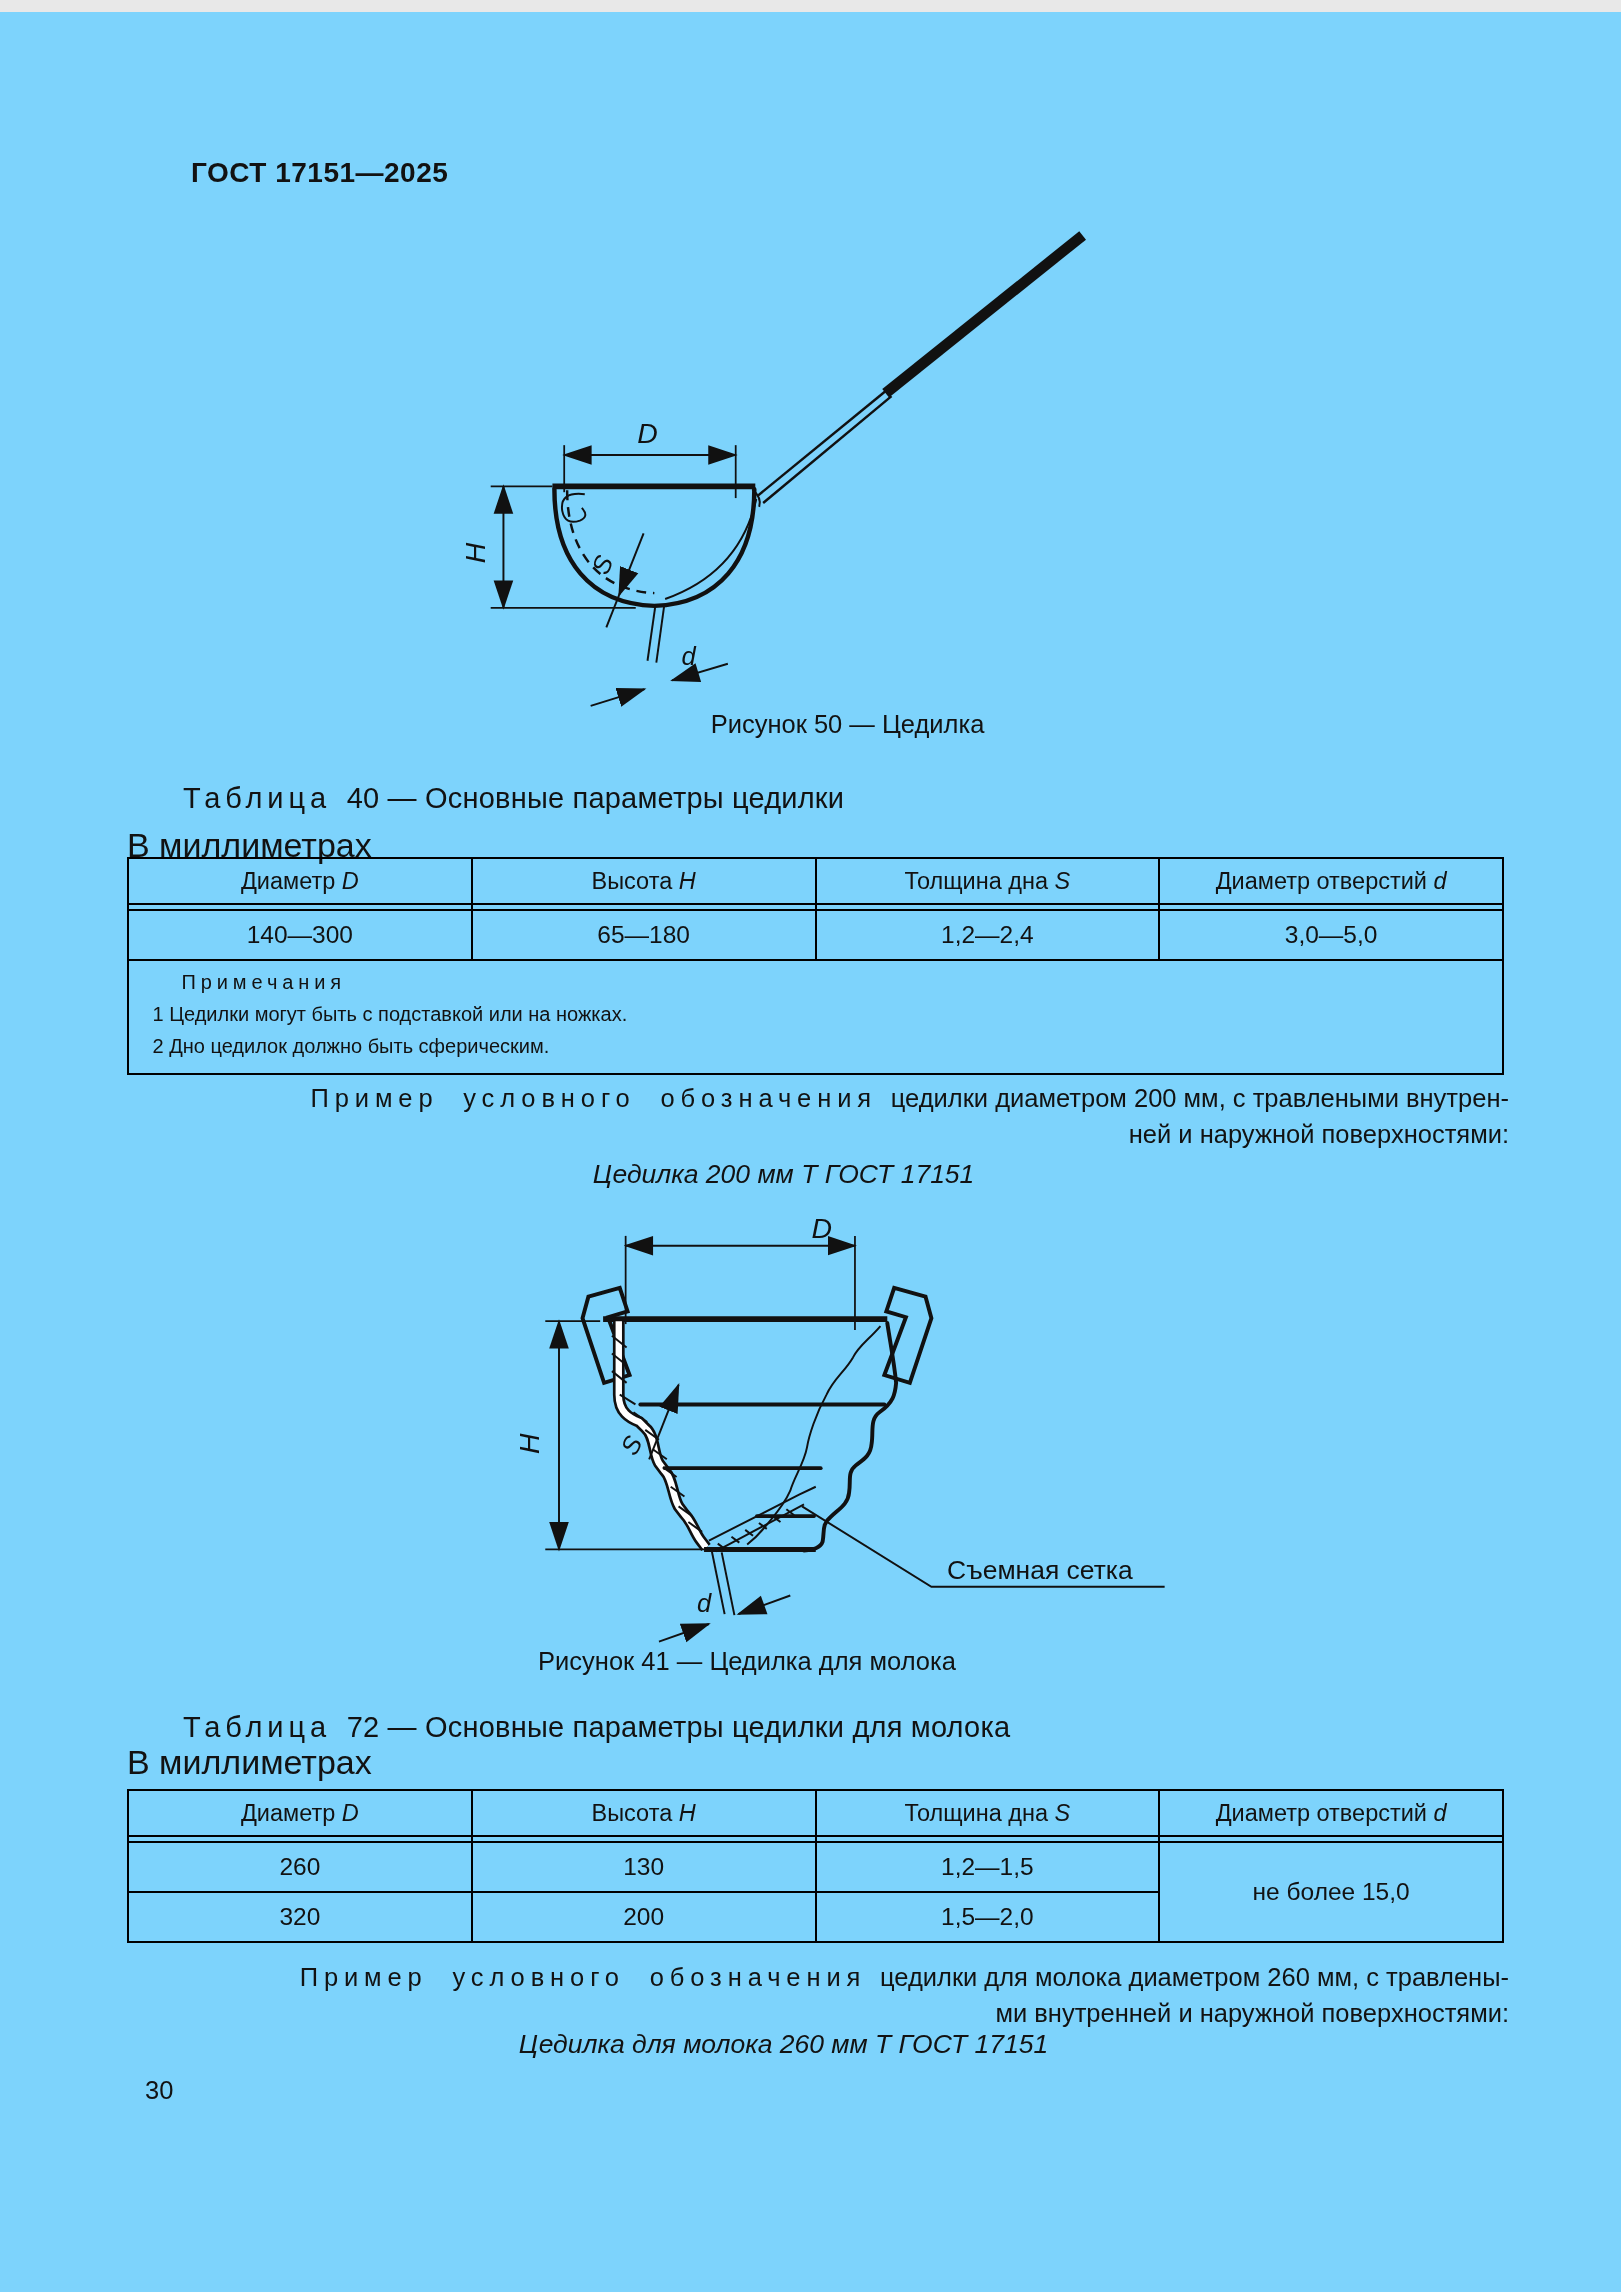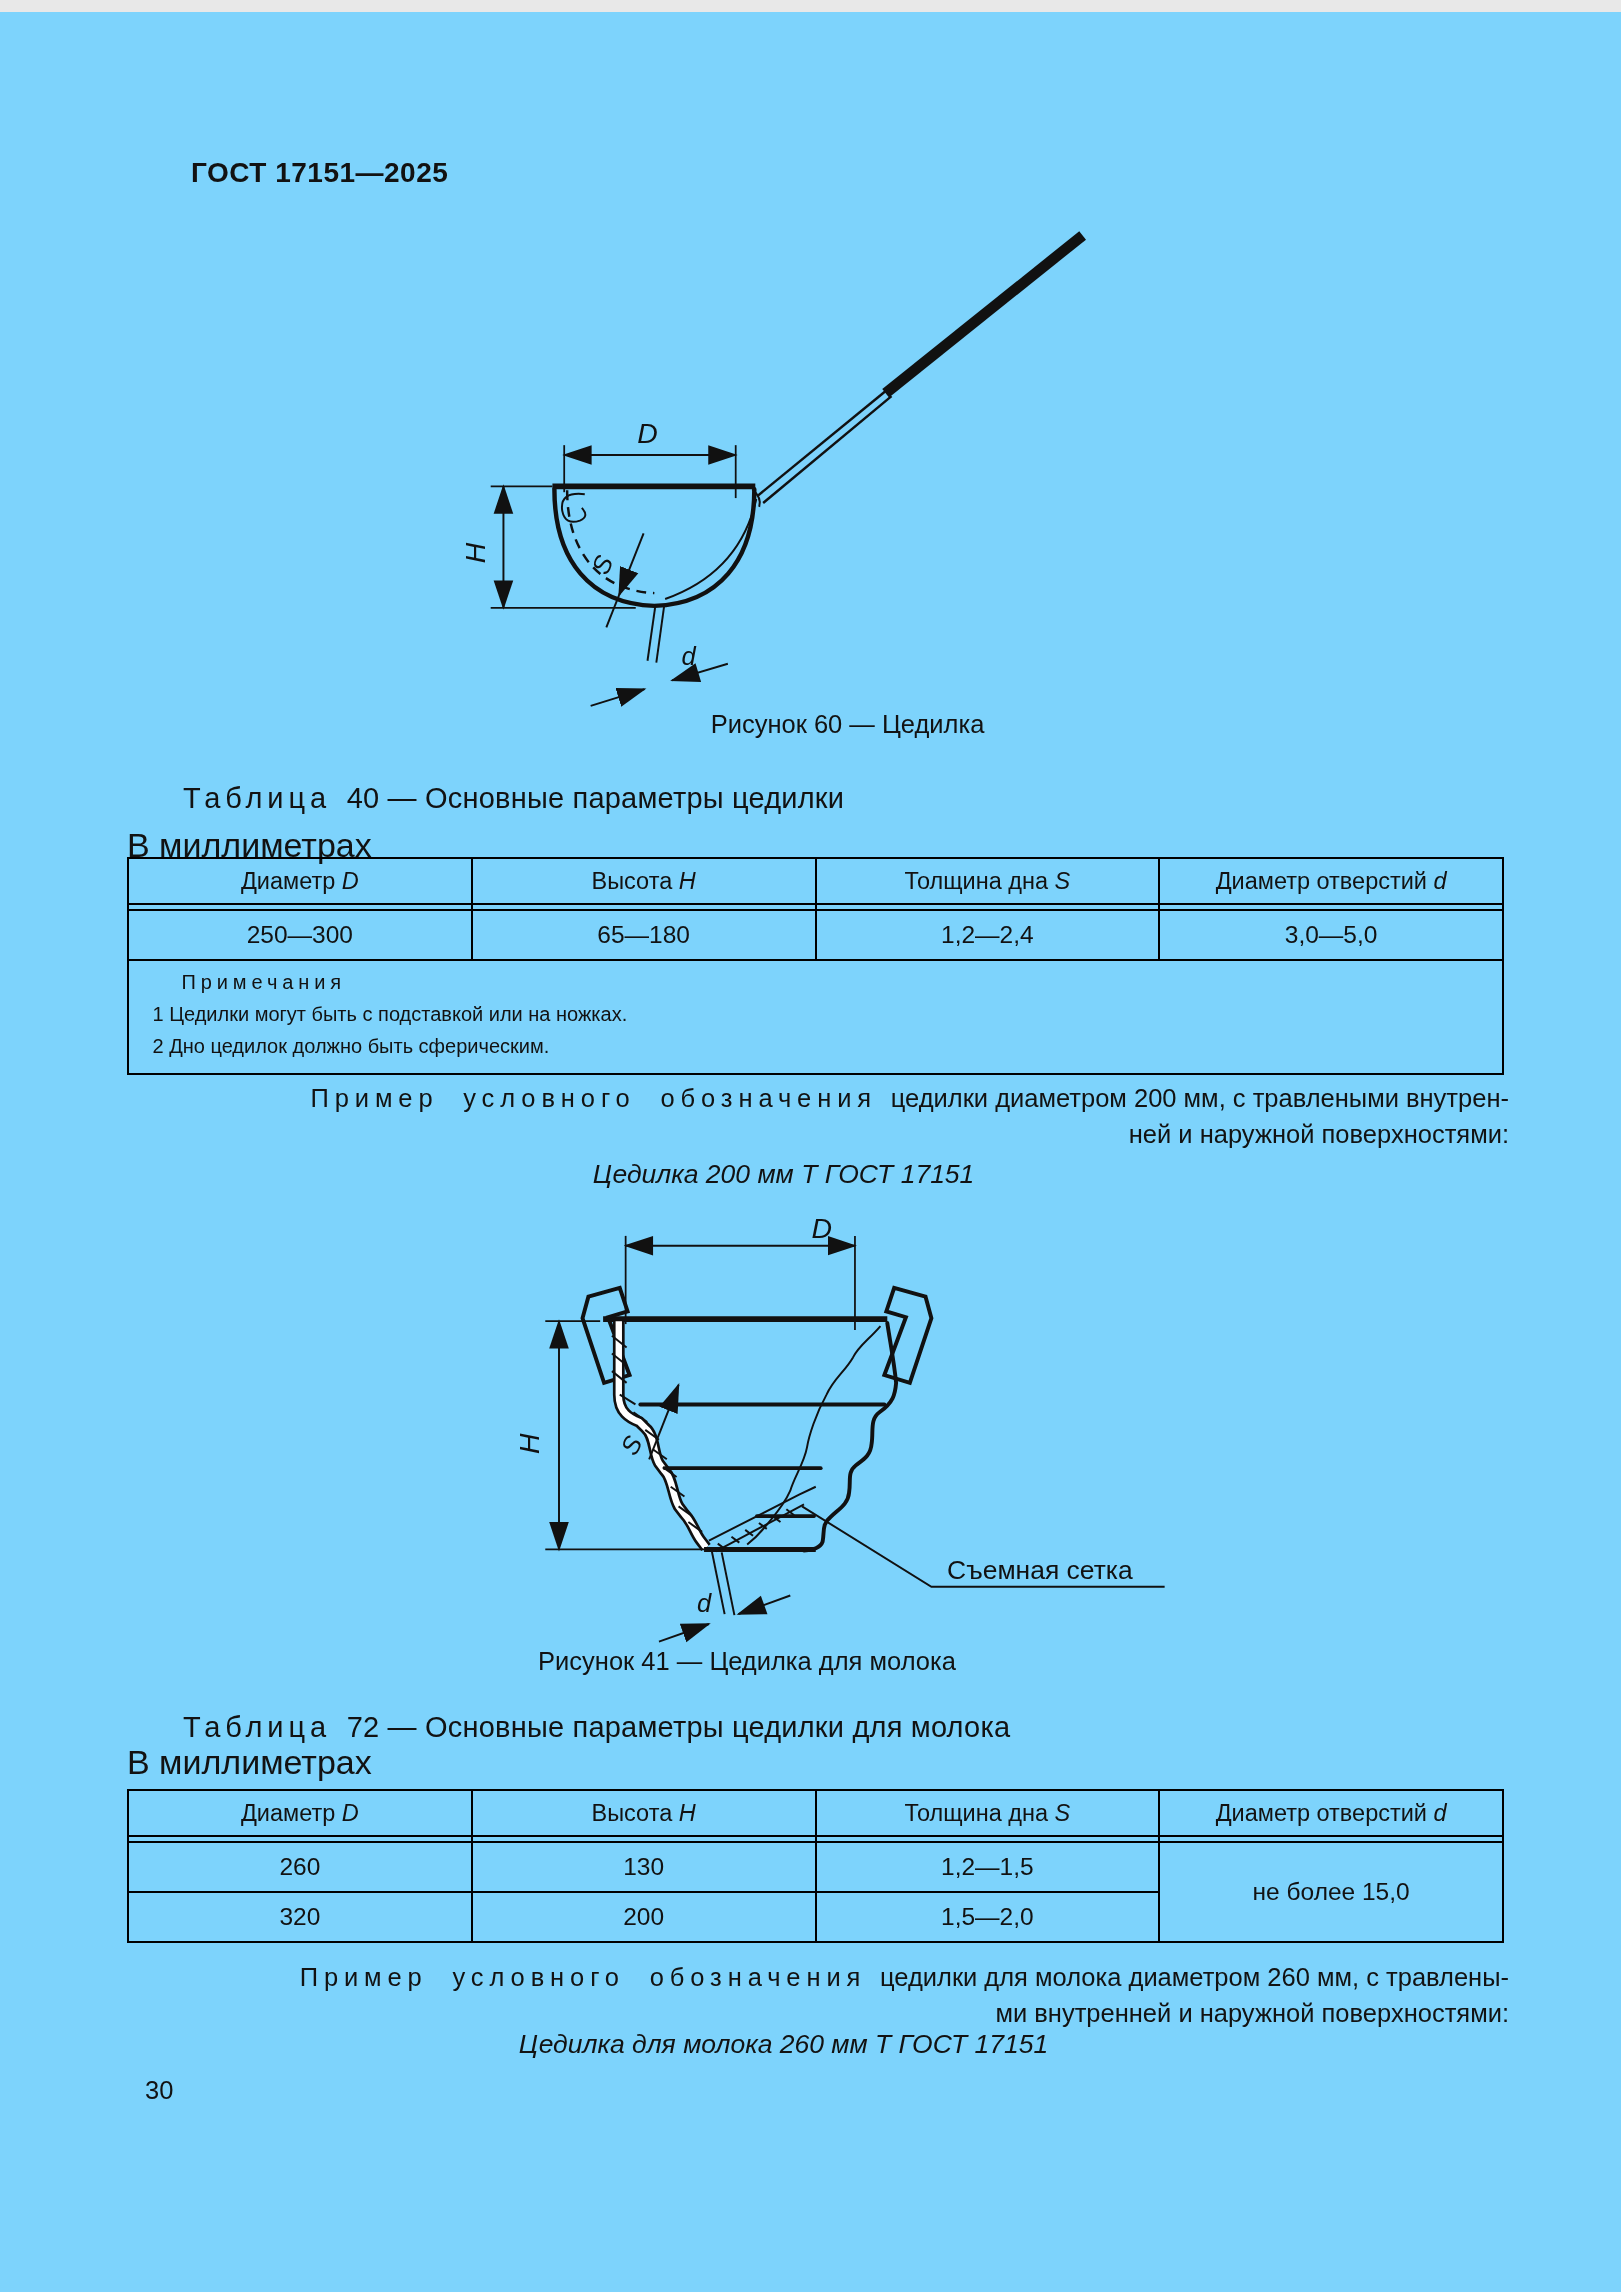--- a/index.html
+++ b/index.html
@@ -109,21 +109,21 @@
       <text class="dimtxt-s" transform="translate(152,368) rotate(-65)" text-anchor="middle">S</text>
     </g>
 
     <g>
       <path class="dim" d="M132,508 L187,491" marker-end="url(#ae1)"></path>
       <path class="dim" d="M215,482 L272,465" marker-start="url(#as1)"></path>
       <text class="dimtxt-s" x="232" y="466" text-anchor="middle">d</text>
     </g>
   </svg>
 
-  <div class="abs figcap cap40">Рисунок 60 — Цедилка</div>
+  <div class="abs figcap cap40">Рисунок 50 — Цедилка</div>
 
   <div class="abs ttitle t40title">
     <span class="sp">Таблица</span><span class="tnum">40 — Основные параметры цедилки</span>
   </div>
   <div class="abs units u40">В миллиметрах</div>
 
   <table class="gtab t40">
     <colgroup>
         <col style="width:25%">
         <col style="width:25%">
@@ -137,21 +137,21 @@
       <td><span>Толщина дна</span> <span class="hvar">S</span></td>
       <td><span>Диаметр отверстий</span> <span class="hvar">d</span></td>
     </tr>
     <tr class="band">
           <td></td>
           <td></td>
           <td></td>
           <td></td>
         </tr>
     <tr class="drow">
-      <td>250—300</td>
+      <td>140—300</td>
       <td>65—180</td>
       <td>1,2—2,4</td>
       <td>3,0—5,0</td>
     </tr>
     <tr class="nrow">
       <td colspan="4">
         <div class="ntitle sp">Примечания</div>
         <div>1 Цедилки могут быть с подставкой или на ножках.</div>
         <div>2 Дно цедилок должно быть сферическим.</div>
       </td>

